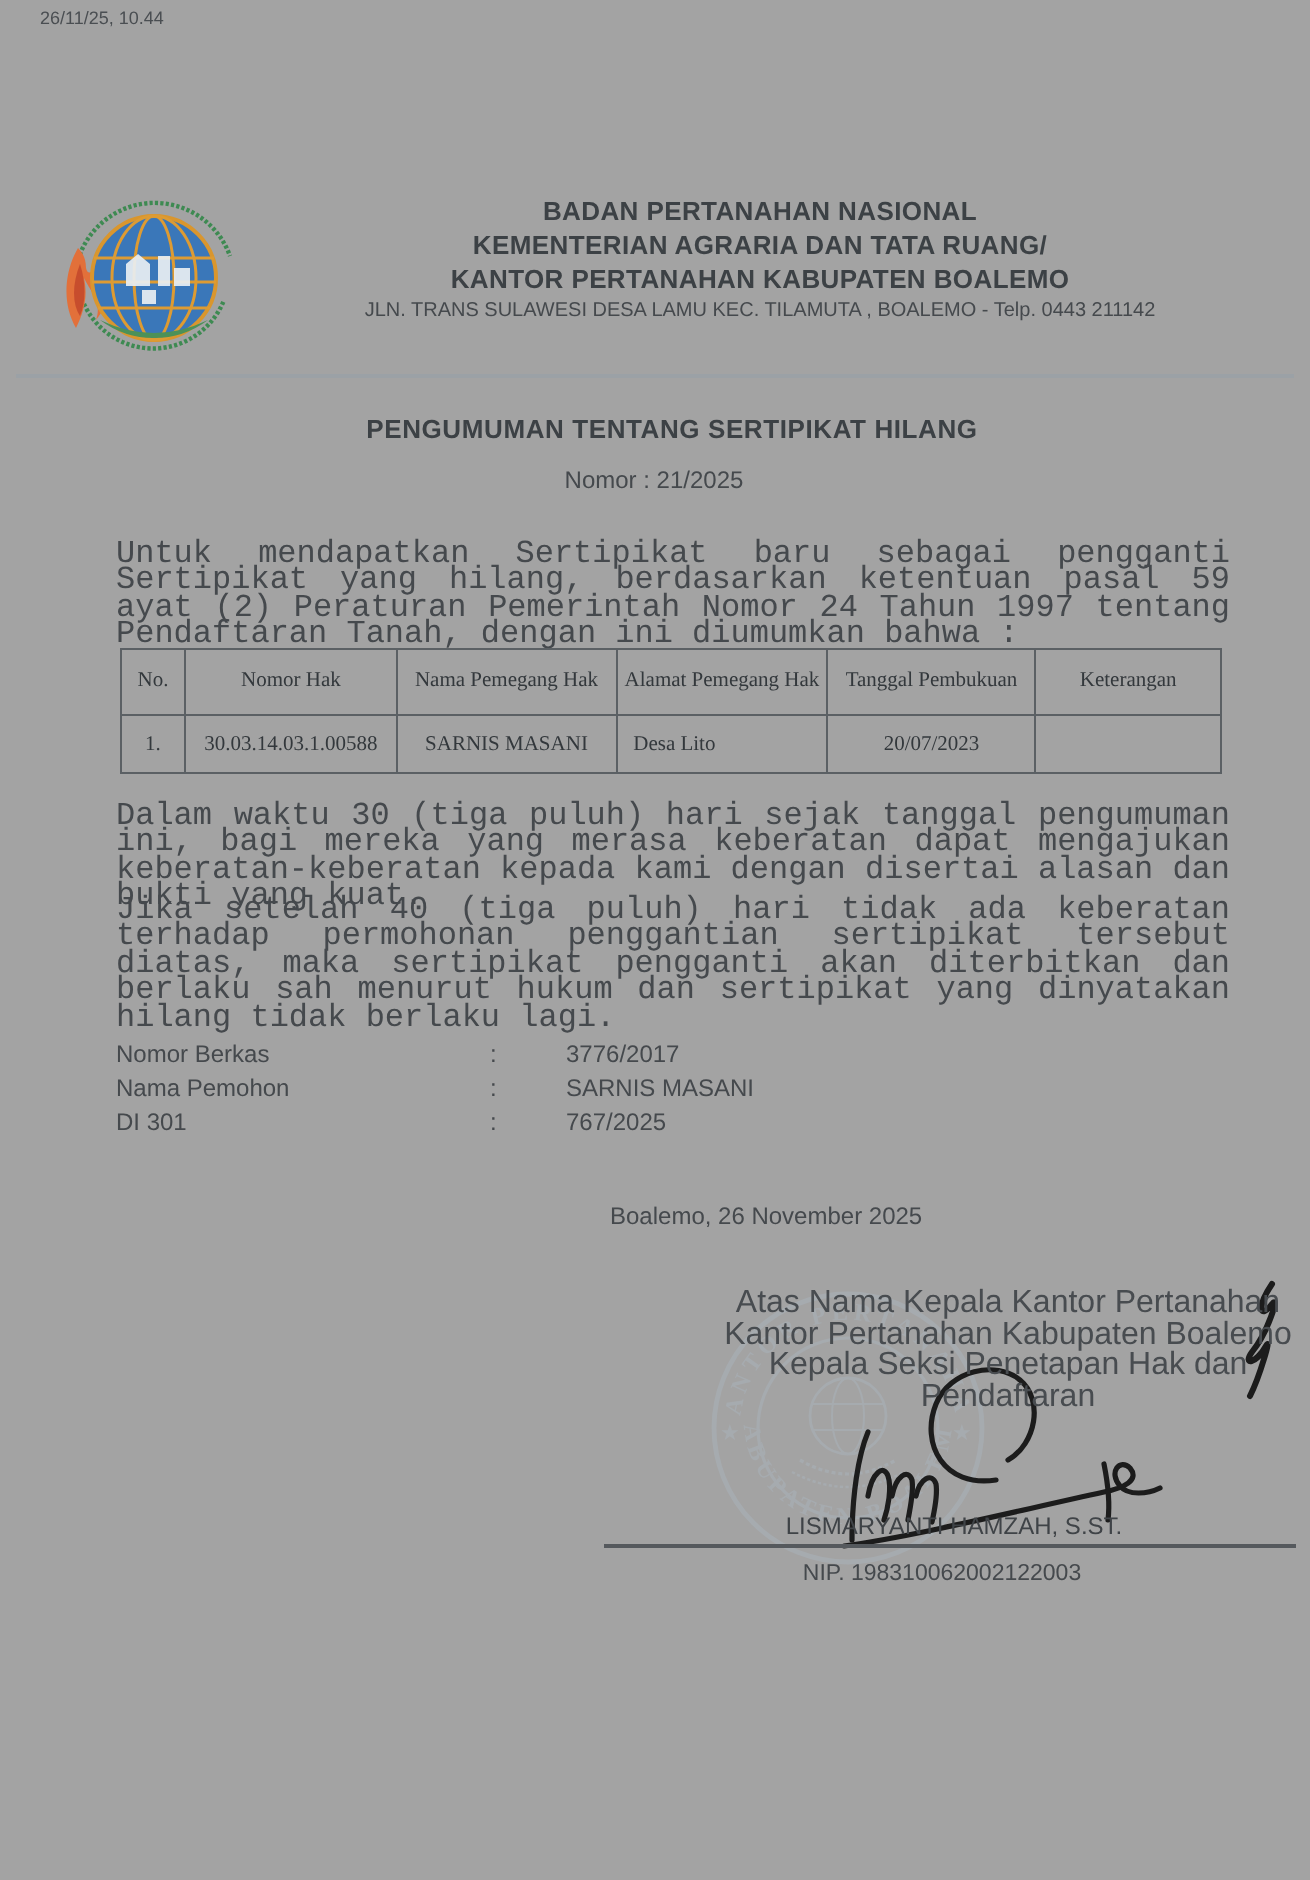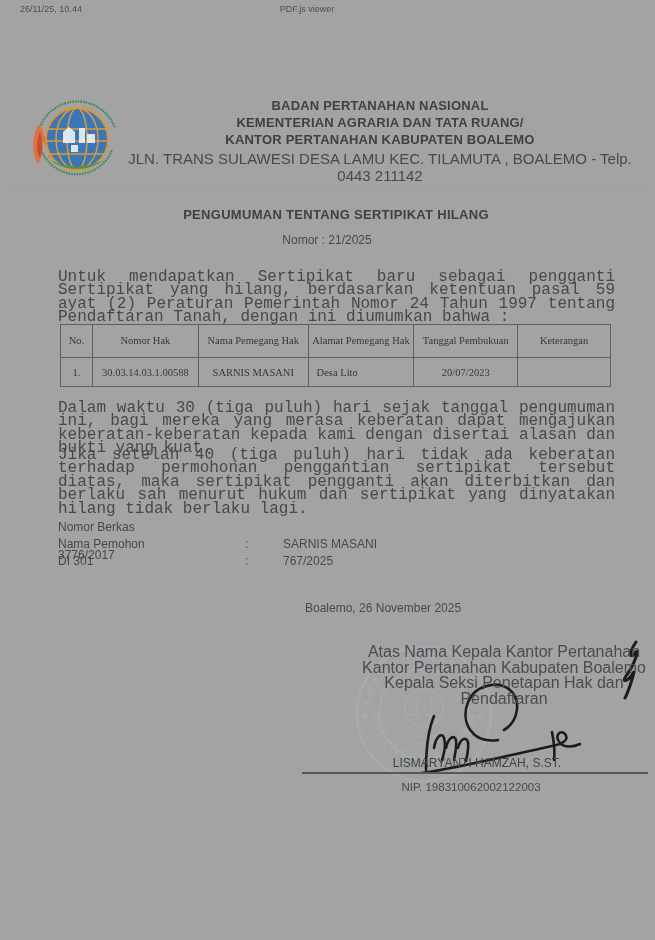--- a/index.html
+++ b/index.html
@@ -11,21 +11,21 @@
   .abs { position:absolute; }
 
   
   .topbar-date { left:20px; top:4px; font-size:9px; color:#4a4e52; }
   .topbar-title { left:0; top:4px; width:614px; text-align:center; font-size:9px; color:#4a4e52; }
 
   
   .logo-svg { left:30px; top:88px; }
   .letterhead { left:118px; top:97px; width:524px; text-align:center; color:#3c4145; }
   .lh-line { font-size:13px; font-weight:bold; letter-spacing:.2px; line-height:17px; }
-  .lh-address { font-size:15px; margin-top:2px; color:#45494d; }
+  .lh-address { font-size:10px; margin-top:2px; color:#45494d; }
   .head-rule { left:8px; top:187px; width:639px; height:2px; background:#9ba1a6; }
 
   
   .doc-title { left:12px; top:207px; width:648px; text-align:center; font-size:13px;
                font-weight:bold; letter-spacing:.3px; color:#3c4145; }
   .doc-number { left:12px; top:233px; width:630px; text-align:center; font-size:12px; }
 
   
   .para { left:58px; width:557px; font-size:16px; line-height:13.4px; text-align:justify;font-family:Liberation Mono, monospace; }
   .para-intro    { top:271px; }
@@ -37,40 +37,39 @@
                 font-family:"Liberation Serif", serif; font-size:10.5px; color:#33383c;padding-left:24px; }
   .cert-table th, .cert-table td { border:1.2px solid #5b6064; text-align:center;
                 vertical-align:middle; padding:2px 3px; font-weight:normal; }
   .cert-table th { height:33px; line-height:12px; }
   .cert-table td { height:29px; }
 
   
   .info-row { left:58px; width:420px; display:flex; font-size:12px; }
   .info-row .lbl { width:187px; }
   .info-row .sep { width:38px; }
-  .info-r0 { top:520px;flex-direction:column; } .info-r1 { top:537px; } .info-r2 { top:554px; }
+  .info-r0 { top:520px; } .info-r1 { top:537px; } .info-r2 { top:554px; }
 
   
   .place-date { left:305px; top:601px; font-size:12px; }
   .onbehalf { left:358px; top:644px; width:292px; text-align:center;
               font-size:16px; line-height:15.5px; color:#484c50; }
   .stamp-svg { left:348px; top:638px; opacity:.55; }
   .sign-svg { left:402px; top:678px; }
   .paraf-svg { left:616px; top:640px; }
   .sig-name { left:352px; top:756px; width:250px; text-align:center; font-size:12px; color:#3f4347; }
   .sig-rule { left:302px; top:772px; width:346px; height:1.5px; background:#55595d; }
   .sig-nip  { left:345px; top:781px; width:252px; text-align:center; font-size:11.5px; }
 </style>
 </head>
 <body>
 
 <div class="page">
 
   <div class="abs topbar-date">26/11/25, 10.44</div>
-  <div class="abs topbar-title">PDF.js viewer</div>
 
   <svg class="abs logo-svg" width="90" height="98" viewBox="0 0 90 98">
 
     <path d="M 9,42 A 40,40 0 0 1 85,40" fill="none" stroke="#3e8a52" stroke-width="2.2" stroke-dasharray="1.6 1.1"></path>
     <path d="M 12,64 A 38,38 0 0 0 82,62" fill="none" stroke="#3e8a52" stroke-width="2.2" stroke-dasharray="1.6 1.1"></path>
 
     <path d="M 9,36 C 2,48 1,64 8,76 C 12,68 14,60 12,51 C 16,59 21,63 18,72 C 25,64 26,50 19,41 C 18,47 14,51 13,46 C 13,41 11,38 9,36 Z" fill="#e2703a"></path>
     <path d="M 10,44 C 6,54 6,64 10,70 C 13,63 13,53 10,44 Z" fill="#c0452b" opacity=".8"></path>
 
     <circle cx="47" cy="51" r="31" fill="#3a77b9" stroke="#d9962e" stroke-width="2"></circle>

